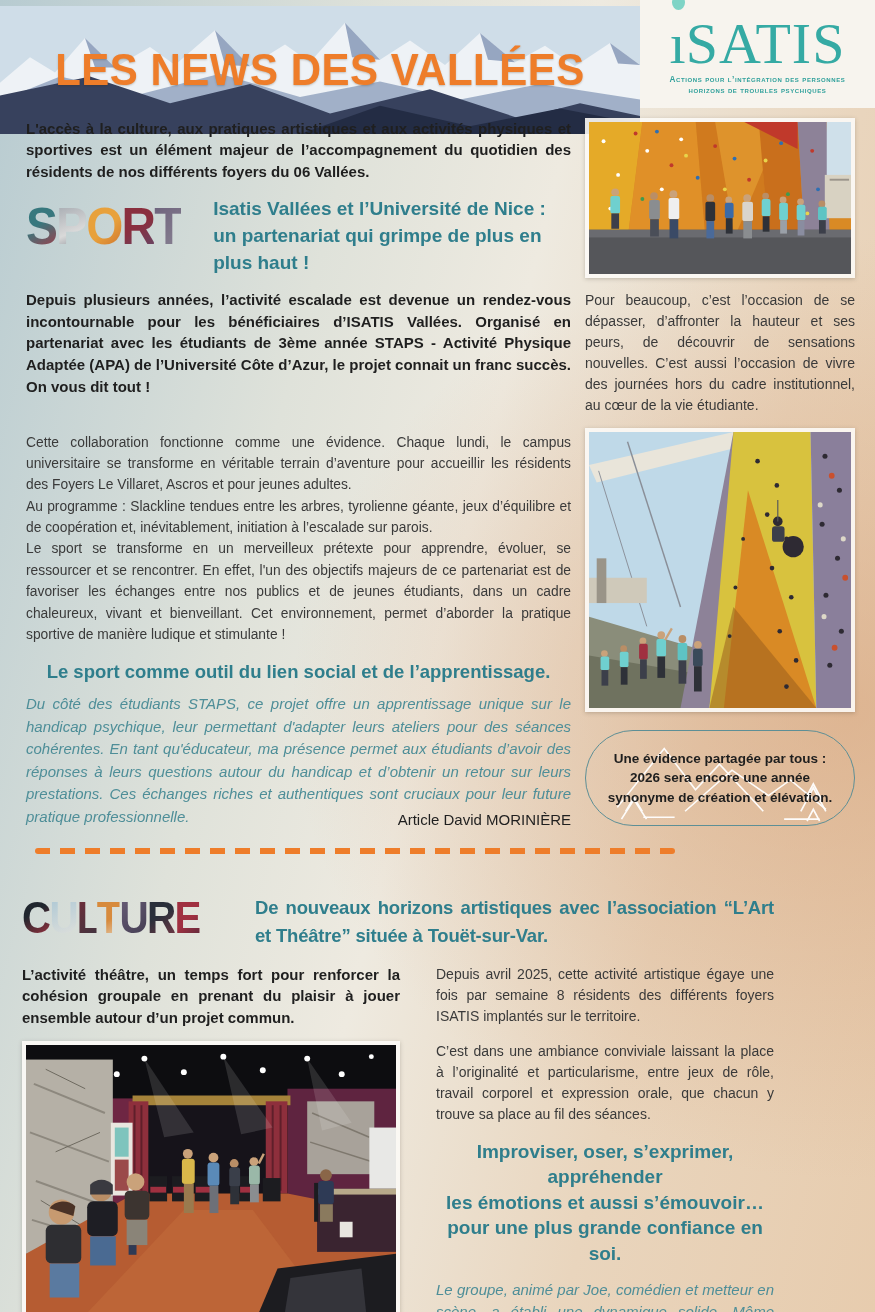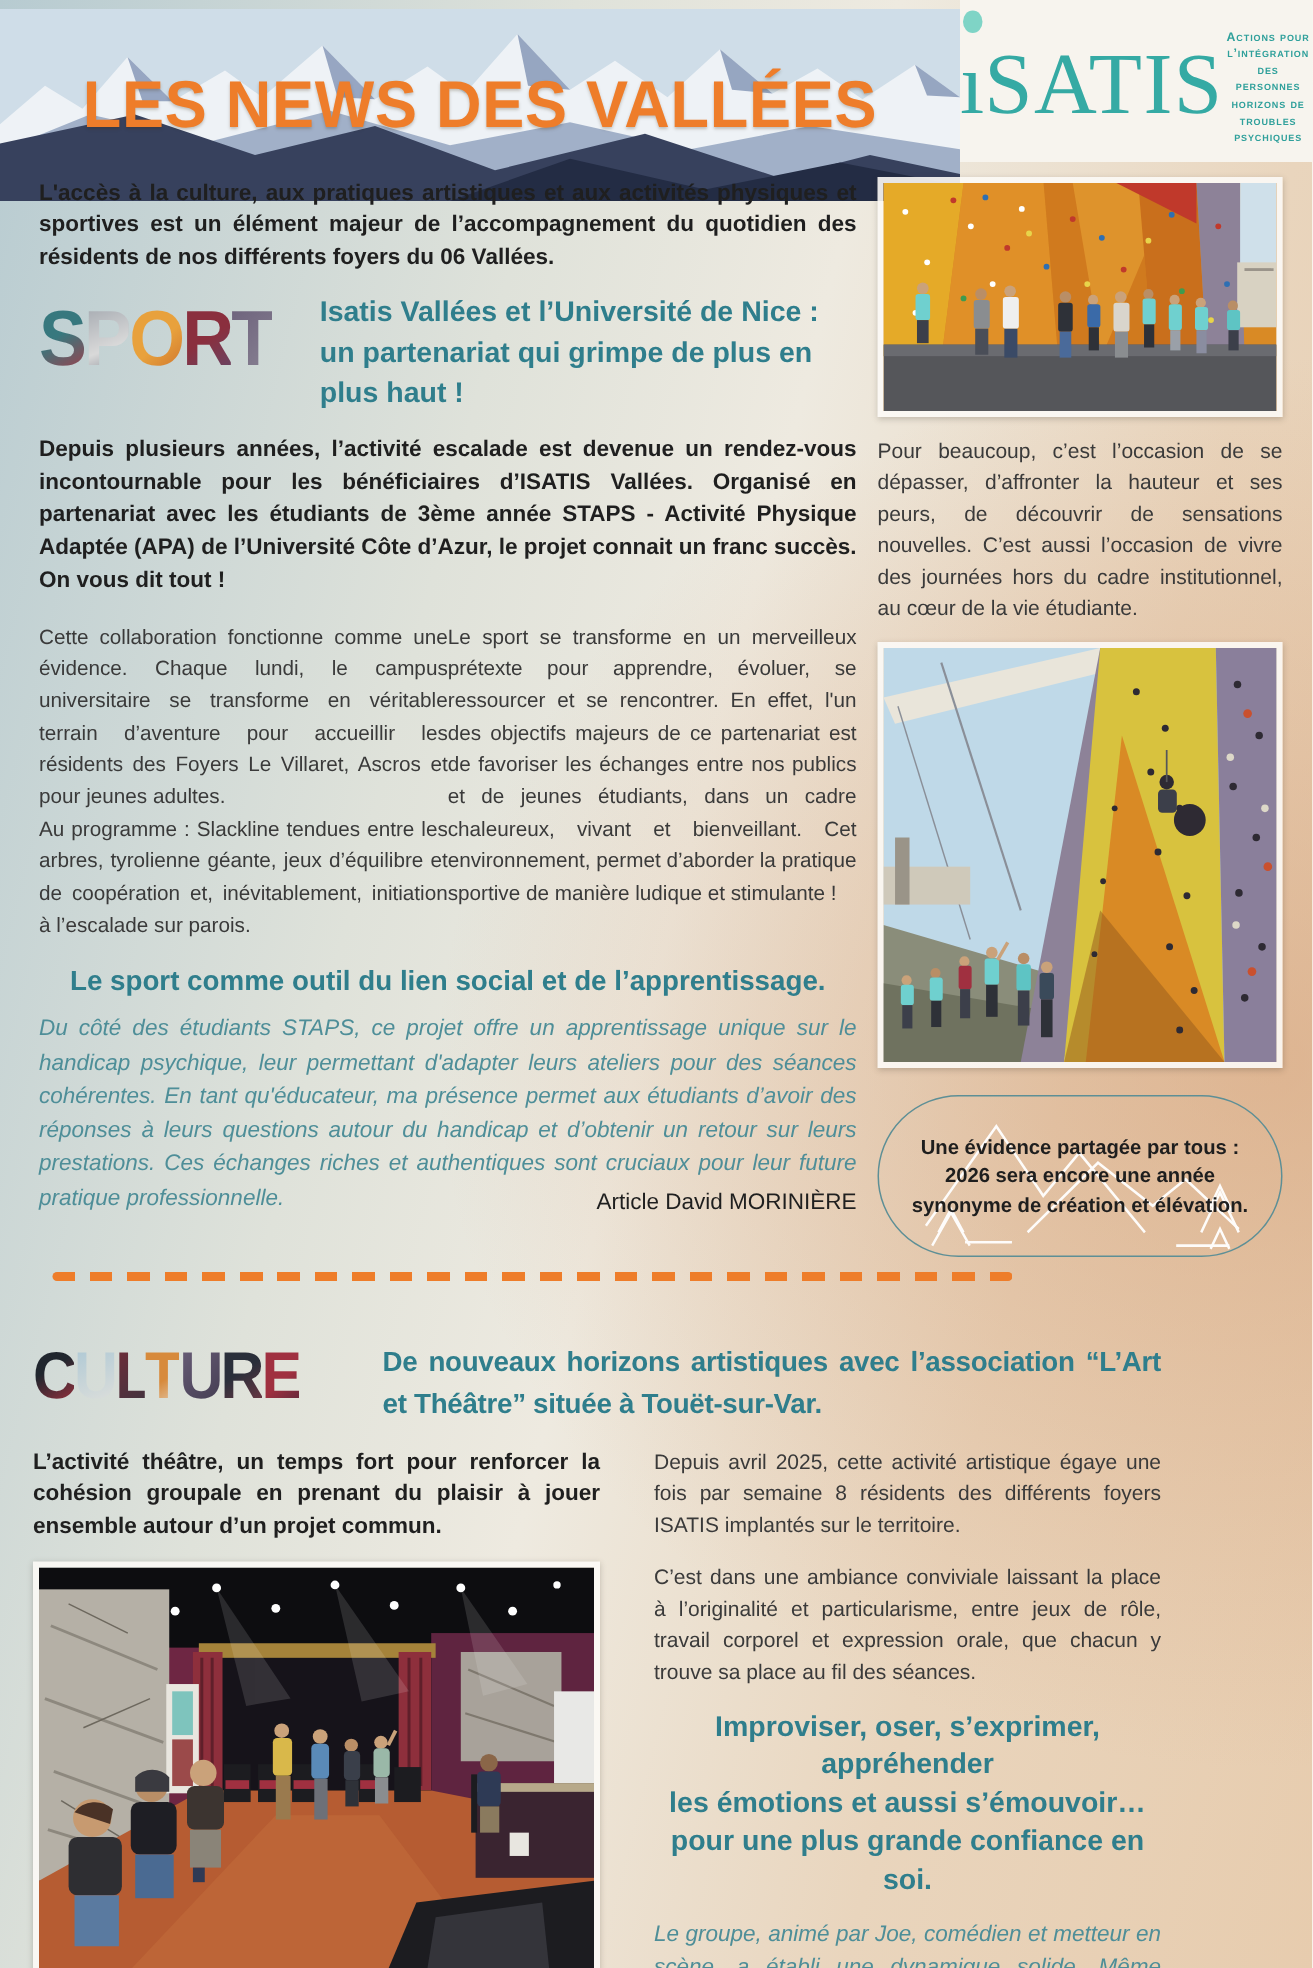--- a/index.html
+++ b/index.html
@@ -15,22 +15,22 @@
   .header { position:absolute; top:0; left:0; width:875px; height:108px; display:flex; }
   .banner { position:relative; width:640px; height:128px; margin-top:6px; }
   .banner svg { width:100%; height:100%; display:block; }
   .banner-title {
     position:absolute; inset:0; display:flex; align-items:center; justify-content:center;
     font-size:42px; font-weight:800; letter-spacing:.5px; color:#ee7d2a;
     text-shadow:0 1px 2px rgba(60,40,10,.25); transform:scaleY(1.05);
     white-space:nowrap;
   }
   .logo-box {
-    flex:1; background:#f7f4ee; display:flex; 
-    align-items:center; justify-content:space-between; padding-top:4px;
+    flex:1; background:#f7f4ee; display:flex; flex-direction:column;
+    align-items:center; justify-content:flex-start; padding-top:18px;
   }
   .logo-word { position:relative; font-family:"Liberation Serif", serif; color:#35aaa4; line-height:.9; }
   .logo-i { position:relative; font-size:58px; }
   .logo-i .dot { position:absolute; top:-16px; left:2px; width:13px; height:15px; border-radius:50%; background:#7fd4c6; }
   .logo-rest { font-size:58px; letter-spacing:1px; }
   .logo-tagline { margin-top:4px; color:#2fa09b; font-size:8.2px; font-weight:700;
     font-variant:small-caps; letter-spacing:.6px; text-align:center; line-height:1.35; }
 
   
   .main { position:absolute; top:118px; left:0; width:875px; padding:0 20px 0 26px;
@@ -53,34 +53,34 @@
   .g2 span:nth-child(1){background-image:linear-gradient(150deg,#20262e 40%,#b23442);}
   .g2 span:nth-child(2){background-image:linear-gradient(160deg,#a9c6d4,#e4e2dc);}
   .g2 span:nth-child(3){background-image:linear-gradient(140deg,#742c38,#3c3440);}
   .g2 span:nth-child(4){background-image:linear-gradient(150deg,#d78a3c 55%,#e6ddcf);}
   .g2 span:nth-child(5){background-image:linear-gradient(140deg,#6b5f7a,#403a4e);}
   .g2 span:nth-child(6){background-image:linear-gradient(150deg,#2a2f3a 45%,#7d3a46);}
   .g2 span:nth-child(7){background-image:linear-gradient(140deg,#a03040 55%,#50283a);}
 
   .sport-heading { font-size:19px; font-weight:700; color:#2f7e8c; line-height:1.42; }
   .lead { margin-top:12px; font-size:15px; font-weight:700; color:#1f1f1f; line-height:1.45; text-align:justify; }
-  .twocol { margin-top:16px; display:grid; grid-template-columns:1fr 1fr; }
+  .twocol { margin-top:34px; display:grid; grid-template-columns:1fr; }
   .bodytxt { font-size:13.8px; color:#3a3a3a; line-height:1.55; text-align:justify; white-space:pre-line; }
   .subheading { margin-top:16px; font-size:18.5px; font-weight:700; color:#2f7e8c; text-align:center; }
   .quote-wrap { position:relative; margin-top:10px; }
   .quote { font-size:15px; font-style:italic; color:#4e8e98; line-height:1.5; text-align:justify; }
   .byline { position:absolute; right:0; bottom:0; font-size:15px; color:#1f1f1f; font-style:normal; }
 
   .photo-frame { border:4px solid rgba(252,250,246,.9); box-shadow:0 1px 4px rgba(60,50,40,.25); }
   .photo-frame svg { display:block; width:100%; height:100%; }
   .photo1 { width:100%; height:160px; }
   .photo2 { width:100%; height:284px; margin-top:12px; }
   .side-text { margin-top:12px; font-size:14px; color:#3a3a3a; line-height:1.5; text-align:justify; }
 
-  .callout { position:relative; margin-top:18px; height:108px; border:1.5px solid #5d8f96;
+  .callout { position:relative; margin-top:18px; height:96px; border:1.5px solid #5d8f96;
     border-radius:60px; display:flex; align-items:center; justify-content:center; padding:0 20px; overflow:hidden; }
   .callout svg { position:absolute; inset:0; width:100%; height:100%; }
   .callout-text { position:relative; font-size:13.5px; font-weight:700; color:#1e1e1e; text-align:center; line-height:1.45; }
 
   
   .divider { position:absolute; top:848px; left:35px; width:640px; height:6px;
     background:repeating-linear-gradient(90deg,#ee7d2a 0 15px, transparent 15px 25px); border-radius:3px; }
   .culture { position:absolute; top:890px; left:0; width:790px; padding:0 16px 0 22px; }
   .culture-head { display:flex; gap:40px; align-items:flex-start; }
   .culture-heading { flex:1; font-size:18.5px; font-weight:700; color:#2f7e8c; line-height:1.5;

